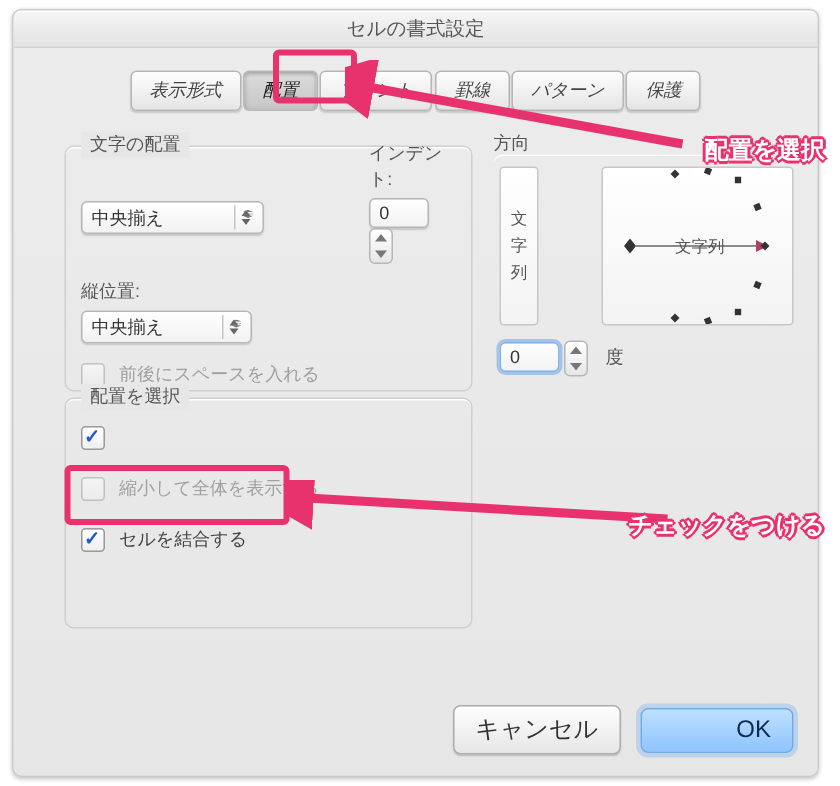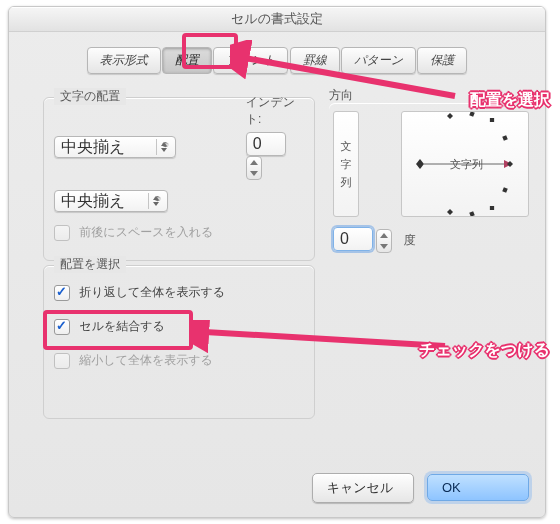--- a/index.html
+++ b/index.html
@@ -93,21 +93,21 @@
   .g-orient-inner { width:174px; height:126px; }
 
   .label { color:#555; }
 
   .select, .num {
     display:inline-block;
     background: linear-gradient(#ffffff,#f2f2f2);
     border: 1px solid #b7b7b7;
     border-radius: 4px;
     padding: 2px 6px;
-    font-size: 16px;
+    font-size: 12px;
     color:#333;
     box-shadow: inset 0 1px 0 #fff, 0 1px 1px rgba(0,0,0,0.15);
   }
   .select { width: 120px; line-height:16px; position:relative; cursor:pointer;}
   .select::after {
     content:"";
     position:absolute;
     right:6px; top:50%;
     width:7px; height:7px;
     margin-top:-5px;
@@ -200,26 +200,26 @@
   .deg-row { position:absolute; left:4px; top:124px; }
 
   
   .footer {
     position:absolute;
     right:16px; bottom:14px;
   }
   .btn {
     display:inline-block;
     min-width:72px;
-    text-align:left;
+    text-align:right;
     padding:5px 14px;
     border:1px solid #adadad;
     border-radius:5px;
     background:linear-gradient(#fefefe,#e6e6e6);
-    font-size:13px;
+    font-size:16px;
     color:#333;
     cursor:pointer;
     margin-left:10px;
     box-shadow: 0 1px 1px rgba(0,0,0,0.2), inset 0 1px 0 #fff;
   }
   .btn.default {
     background:linear-gradient(#bfe0ff,#8ec4ff);
     border-color:#6fa9e6;
     color:#0a2b55;
     box-shadow:0 0 0 3px rgba(130,180,240,0.4);
@@ -282,48 +282,48 @@
           </div>
           <div style="margin-left:26px;padding-left:44px;">
             <div class="label" style="margin-bottom:2px; margin-top:-18px; position:relative; top:-2px;">インデント:</div>
             <span class="num">0</span>
             <span class="stepper"></span>
           </div>
         </div>
       </div>
 
       <div style="margin-top:10px;">
+        <div class="label">縦位置:</div>
         <div style="margin-top:4px;">
           <div class="select small-sel">
             <span>中央揃え</span>
             <span class="caret"></span>
           </div>
         </div>
       </div>
 
       <div class="chk-row disabled-row" style="margin-top:12px;">
         <span class="chk disabled"></span>
         <span>前後にスペースを入れる</span>
       </div>
     </div>
 
     <div class="group g-text-ctrl">
       <div class="legend">配置を選択</div>
 
       <div class="chk-row" style="margin-top:6px;">
         <span class="chk checked"></span>
-        <span>折り返して全体を表示する</span>
+      </div>
+      <div class="chk-row disabled-row">
+        <span class="chk disabled"></span>
+        <span>縮小して全体を表示する</span>
       </div>
       <div class="chk-row" style="margin-top:14px;">
         <span class="chk checked"></span>
         <span>セルを結合する</span>
-      </div>
-      <div class="chk-row disabled-row">
-        <span class="chk disabled"></span>
-        <span>縮小して全体を表示する</span>
       </div>
     </div>
 
     <div class="g-orient-lbl">方向</div>
     <div class="group g-orient" style="border:none;">
       <div class="g-orient-inner">
 
         <div class="vstack">
           <span>文</span>
           <span>字</span>

